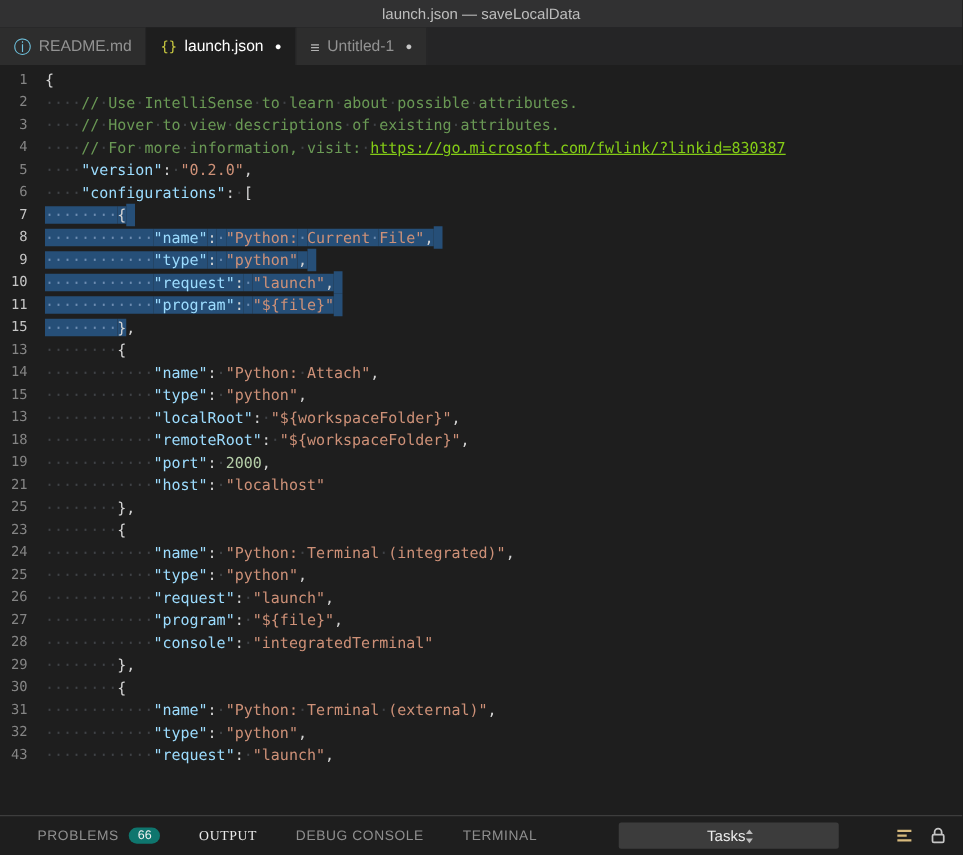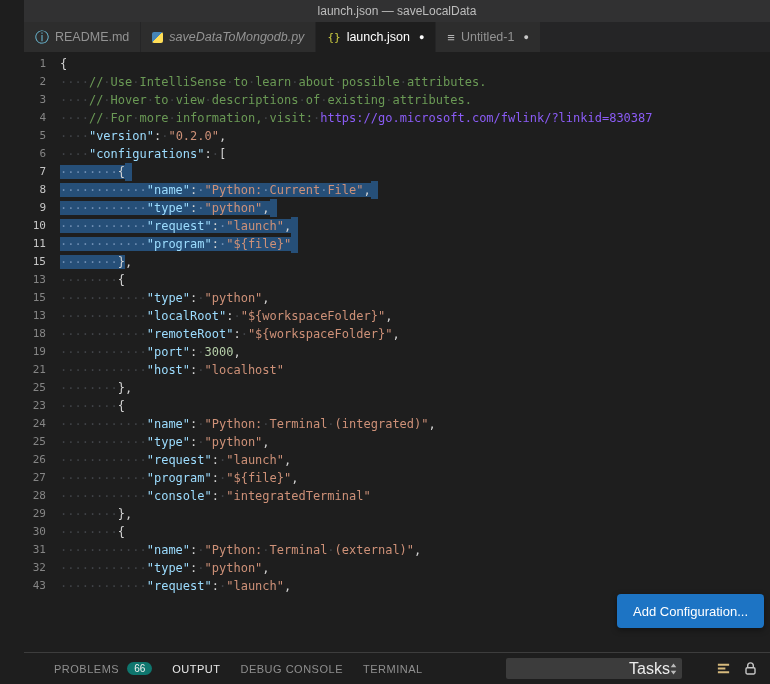--- a/index.html
+++ b/index.html
@@ -1,18 +1,18 @@
 <!DOCTYPE html>
 <html><head>
 <meta charset="utf-8">
 <style>
   * { margin:0; padding:0; box-sizing:border-box; }
   html,body { width:770px; height:684px; overflow:hidden; background:#1e1e1e;
               font-family:"Liberation Sans", sans-serif; }
-  .window { width:770px; height:684px; display:flex; flex-direction:column;padding-left:24px; }
+  .window { width:770px; height:684px; display:flex; flex-direction:column; }
 
   
   .titlebar { height:22px; flex:none; background:#313132; display:flex;
               align-items:center; justify-content:center; color:#bdbdbd; font-size:12px; }
 
   
   .tabbar { height:30px; flex:none; background:#252526; display:flex; align-items:stretch; }
   .tab { display:flex; align-items:center; gap:6px; padding:0 11px; background:#2d2d2d;
          color:#939393; font-size:12.5px; border-right:1px solid #252526; white-space:nowrap; }
   .tab.active { background:#1e1e1e; color:#ffffff; }
@@ -34,60 +34,56 @@
   .ln-a { color:#c6c6c6; }
   .code { flex:1; }
   .ws { color:#404347; }
   .sel { background:#264f78; }
   .ws.sel { color:#6e8db2; }
   .eol { display:inline-block; width:7px; height:18px; vertical-align:top; }
   .tk-p { color:#d4d4d4; }
   .tk-k { color:#9cdcfe; }
   .tk-s { color:#ce9178; }
   .tk-c { color:#6a9955; }
-  .tk-u { color:#8b5cf6; }
+  .tk-u { color:#84cc16; text-decoration:underline; }
   .tk-n { color:#b5cea8; }
 
   .add-config { position:absolute; right:6px; bottom:24px; height:34px; padding:0 16px;
                 background:#1d74c4; color:#ffffff; border:none; border-radius:4px;
                 font-family:"Liberation Sans",sans-serif; font-size:13px; cursor:pointer;
                 box-shadow:0 2px 6px rgba(0,0,0,.4); }
 
   
   .panelbar { height:32px; flex:none; background:#1e1e1e; border-top:1px solid #3d3d3d;
-              display:flex; align-items:center; padding:0 12px 0 30px; gap:20px;
+              display:flex; align-items:center; padding:0 12px 0 30px; gap:31px;
               font-size:11px; letter-spacing:.5px; color:#8f8f8f; }
   .ptab { display:flex; align-items:center; gap:8px; white-space:nowrap; }
-  .ptab.active { color:#eaeaea; }
+  .ptab.active { color:#eaeaea;font-family:Liberation Serif, serif; }
   .badge { background:#0f766e; color:#f2f2f2; border-radius:9px; padding:1px 7px;
            font-size:10px; letter-spacing:0; }
   .spacer { flex:1; }
-  .channel { width:176px; height:21px; background:#3c3c3c; color:#ececec; font-size:16px;
-             letter-spacing:0; display:flex; align-items:center; justify-content:flex-end;
+  .channel { width:176px; height:21px; background:#3c3c3c; color:#ececec; font-size:12px;
+             letter-spacing:0; display:flex; align-items:center; justify-content:center;
              padding:0 5px 0 8px; border-radius:2px; }
   .picons { display:flex; align-items:center; gap:12px; margin-left:14px; }
   .picon { display:flex; align-items:center; }
 </style>
 </head>
 <body>
 
 <div class="window">
 
   <div class="titlebar">
     <span>launch.json — saveLocalData</span>
   </div>
 
   <div class="tabbar">
     <div class="tab">
       <span class="icon-info">ⓘ</span>
       <span class="tab-label">README.md</span>
-    </div>
-    <div class="tab preview">
-      <span class="icon-python"></span>
-      <span class="tab-label">saveDataToMongodb.py</span>
     </div>
     <div class="tab active">
       <span class="icon-json">{}</span>
       <span class="tab-label">launch.json</span>
       <span class="mod-dot">●</span>
     </div>
     <div class="tab">
       <span class="icon-file">≡</span>
       <span class="tab-label">Untitled-1</span>
       <span class="mod-dot">●</span>
@@ -102,39 +98,39 @@
         <div class="line"><span class="ln">4</span><span class="code"><span class="ws">····</span><span class="tk-c">//</span><span class="ws">·</span><span class="tk-c">For</span><span class="ws">·</span><span class="tk-c">more</span><span class="ws">·</span><span class="tk-c">information,</span><span class="ws">·</span><span class="tk-c">visit:</span><span class="ws">·</span><span class="tk-u">https://go.microsoft.com/fwlink/?linkid=830387</span></span></div>
         <div class="line"><span class="ln">5</span><span class="code"><span class="ws">····</span><span class="tk-k">"version"</span><span class="tk-p">:</span><span class="ws">·</span><span class="tk-s">"0.2.0"</span><span class="tk-p">,</span></span></div>
         <div class="line"><span class="ln">6</span><span class="code"><span class="ws">····</span><span class="tk-k">"configurations"</span><span class="tk-p">:</span><span class="ws">·</span><span class="tk-p">[</span></span></div>
         <div class="line"><span class="ln ln-a">7</span><span class="code"><span class="ws sel">········</span><span class="tk-p sel">{</span><span class="sel eol"></span></span></div>
         <div class="line"><span class="ln ln-a">8</span><span class="code"><span class="ws sel">············</span><span class="tk-k sel">"name"</span><span class="tk-p sel">:</span><span class="ws sel">·</span><span class="tk-s sel">"Python:</span><span class="ws sel">·</span><span class="tk-s sel">Current</span><span class="ws sel">·</span><span class="tk-s sel">File"</span><span class="tk-p sel">,</span><span class="sel eol"></span></span></div>
         <div class="line"><span class="ln ln-a">9</span><span class="code"><span class="ws sel">············</span><span class="tk-k sel">"type"</span><span class="tk-p sel">:</span><span class="ws sel">·</span><span class="tk-s sel">"python"</span><span class="tk-p sel">,</span><span class="sel eol"></span></span></div>
         <div class="line"><span class="ln ln-a">10</span><span class="code"><span class="ws sel">············</span><span class="tk-k sel">"request"</span><span class="tk-p sel">:</span><span class="ws sel">·</span><span class="tk-s sel">"launch"</span><span class="tk-p sel">,</span><span class="sel eol"></span></span></div>
         <div class="line"><span class="ln ln-a">11</span><span class="code"><span class="ws sel">············</span><span class="tk-k sel">"program"</span><span class="tk-p sel">:</span><span class="ws sel">·</span><span class="tk-s sel">"${file}"</span><span class="sel eol"></span></span></div>
         <div class="line"><span class="ln ln-a">15</span><span class="code"><span class="ws sel">········</span><span class="tk-p sel">}</span><span class="tk-p">,</span></span></div>
         <div class="line"><span class="ln">13</span><span class="code"><span class="ws">········</span><span class="tk-p">{</span></span></div>
+        <div class="line"><span class="ln">14</span><span class="code"><span class="ws">············</span><span class="tk-k">"name"</span><span class="tk-p">:</span><span class="ws">·</span><span class="tk-s">"Python:</span><span class="ws">·</span><span class="tk-s">Attach"</span><span class="tk-p">,</span></span></div>
         <div class="line"><span class="ln">15</span><span class="code"><span class="ws">············</span><span class="tk-k">"type"</span><span class="tk-p">:</span><span class="ws">·</span><span class="tk-s">"python"</span><span class="tk-p">,</span></span></div>
         <div class="line"><span class="ln">13</span><span class="code"><span class="ws">············</span><span class="tk-k">"localRoot"</span><span class="tk-p">:</span><span class="ws">·</span><span class="tk-s">"${workspaceFolder}"</span><span class="tk-p">,</span></span></div>
         <div class="line"><span class="ln">18</span><span class="code"><span class="ws">············</span><span class="tk-k">"remoteRoot"</span><span class="tk-p">:</span><span class="ws">·</span><span class="tk-s">"${workspaceFolder}"</span><span class="tk-p">,</span></span></div>
-        <div class="line"><span class="ln">19</span><span class="code"><span class="ws">············</span><span class="tk-k">"port"</span><span class="tk-p">:</span><span class="ws">·</span><span class="tk-n">3000</span><span class="tk-p">,</span></span></div>
+        <div class="line"><span class="ln">19</span><span class="code"><span class="ws">············</span><span class="tk-k">"port"</span><span class="tk-p">:</span><span class="ws">·</span><span class="tk-n">2000</span><span class="tk-p">,</span></span></div>
         <div class="line"><span class="ln">21</span><span class="code"><span class="ws">············</span><span class="tk-k">"host"</span><span class="tk-p">:</span><span class="ws">·</span><span class="tk-s">"localhost"</span></span></div>
         <div class="line"><span class="ln">25</span><span class="code"><span class="ws">········</span><span class="tk-p">},</span></span></div>
         <div class="line"><span class="ln">23</span><span class="code"><span class="ws">········</span><span class="tk-p">{</span></span></div>
         <div class="line"><span class="ln">24</span><span class="code"><span class="ws">············</span><span class="tk-k">"name"</span><span class="tk-p">:</span><span class="ws">·</span><span class="tk-s">"Python:</span><span class="ws">·</span><span class="tk-s">Terminal</span><span class="ws">·</span><span class="tk-s">(integrated)"</span><span class="tk-p">,</span></span></div>
         <div class="line"><span class="ln">25</span><span class="code"><span class="ws">············</span><span class="tk-k">"type"</span><span class="tk-p">:</span><span class="ws">·</span><span class="tk-s">"python"</span><span class="tk-p">,</span></span></div>
         <div class="line"><span class="ln">26</span><span class="code"><span class="ws">············</span><span class="tk-k">"request"</span><span class="tk-p">:</span><span class="ws">·</span><span class="tk-s">"launch"</span><span class="tk-p">,</span></span></div>
         <div class="line"><span class="ln">27</span><span class="code"><span class="ws">············</span><span class="tk-k">"program"</span><span class="tk-p">:</span><span class="ws">·</span><span class="tk-s">"${file}"</span><span class="tk-p">,</span></span></div>
         <div class="line"><span class="ln">28</span><span class="code"><span class="ws">············</span><span class="tk-k">"console"</span><span class="tk-p">:</span><span class="ws">·</span><span class="tk-s">"integratedTerminal"</span></span></div>
         <div class="line"><span class="ln">29</span><span class="code"><span class="ws">········</span><span class="tk-p">},</span></span></div>
         <div class="line"><span class="ln">30</span><span class="code"><span class="ws">········</span><span class="tk-p">{</span></span></div>
         <div class="line"><span class="ln">31</span><span class="code"><span class="ws">············</span><span class="tk-k">"name"</span><span class="tk-p">:</span><span class="ws">·</span><span class="tk-s">"Python:</span><span class="ws">·</span><span class="tk-s">Terminal</span><span class="ws">·</span><span class="tk-s">(external)"</span><span class="tk-p">,</span></span></div>
         <div class="line"><span class="ln">32</span><span class="code"><span class="ws">············</span><span class="tk-k">"type"</span><span class="tk-p">:</span><span class="ws">·</span><span class="tk-s">"python"</span><span class="tk-p">,</span></span></div>
         <div class="line"><span class="ln">43</span><span class="code"><span class="ws">············</span><span class="tk-k">"request"</span><span class="tk-p">:</span><span class="ws">·</span><span class="tk-s">"launch"</span><span class="tk-p">,</span></span></div>
       </div>
-    <button class="add-config">Add Configuration...</button>
   </div>
 
   <div class="panelbar">
     <div class="ptab">
       <span>PROBLEMS</span>
       <span class="badge">66</span>
     </div>
     <div class="ptab active">
       <span>OUTPUT</span>
     </div>

